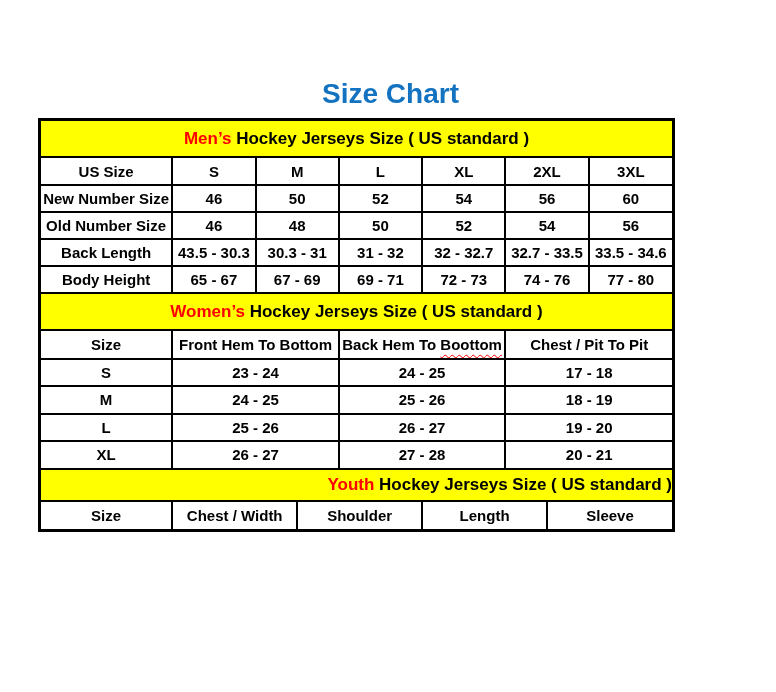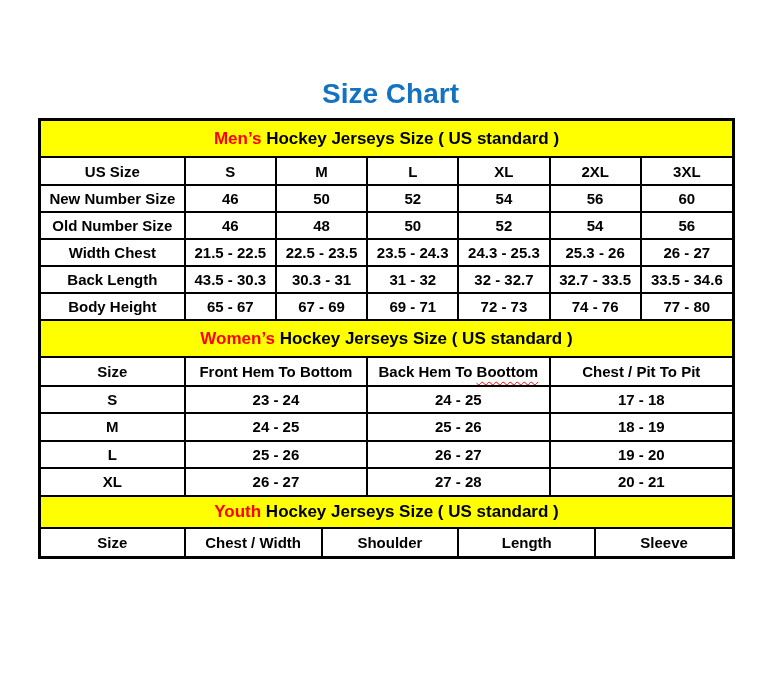--- a/index.html
+++ b/index.html
@@ -31,36 +31,36 @@
     text-align: center;
     font-size: 28px;
     font-weight: bold;
     letter-spacing: 0px;
     color: var(--title-blue);
   }
   .chart {
     position: absolute;
     top: 118px;
     left: 38px;
-    width: 697px;
+    width: 637px;
     border: 3px solid var(--border-color);
   }
   .banner {
     height: 37px;
     background: var(--banner-bg);
     border-bottom: 2px solid var(--border-color);
     display: flex;
     align-items: center;
     justify-content: center;
     font-size: 17px;
     font-weight: bold;
     color: var(--text-color);
     white-space: pre;
   }
-  .section-2 .banner { height: 32px; }
+  .section-2 .banner { height: 32px; justify-content: flex-end; }
   .banner .accent { color: var(--accent-red); }
   table {
     width: 100%;
     border-collapse: collapse;
     table-layout: fixed;
   }
   th, td {
     border: 2px solid var(--border-color);
     height: 27px;
     padding: 0 2px;
@@ -133,29 +133,20 @@
             <tr>
               <td>Old Number Size</td>
               <td>46</td>
               <td>48</td>
               <td>50</td>
               <td>52</td>
               <td>54</td>
               <td>56</td>
             </tr>
             <tr>
-              <td>Width Chest</td>
-              <td>21.5 - 22.5</td>
-              <td>22.5 - 23.5</td>
-              <td>23.5 - 24.3</td>
-              <td>24.3 - 25.3</td>
-              <td>25.3 - 26</td>
-              <td>26 - 27</td>
-            </tr>
-            <tr>
               <td>Back Length</td>
               <td>43.5 - 30.3</td>
               <td>30.3 - 31</td>
               <td>31 - 32</td>
               <td>32 - 32.7</td>
               <td>32.7 - 33.5</td>
               <td>33.5 - 34.6</td>
             </tr>
             <tr>
               <td>Body Height</td>

